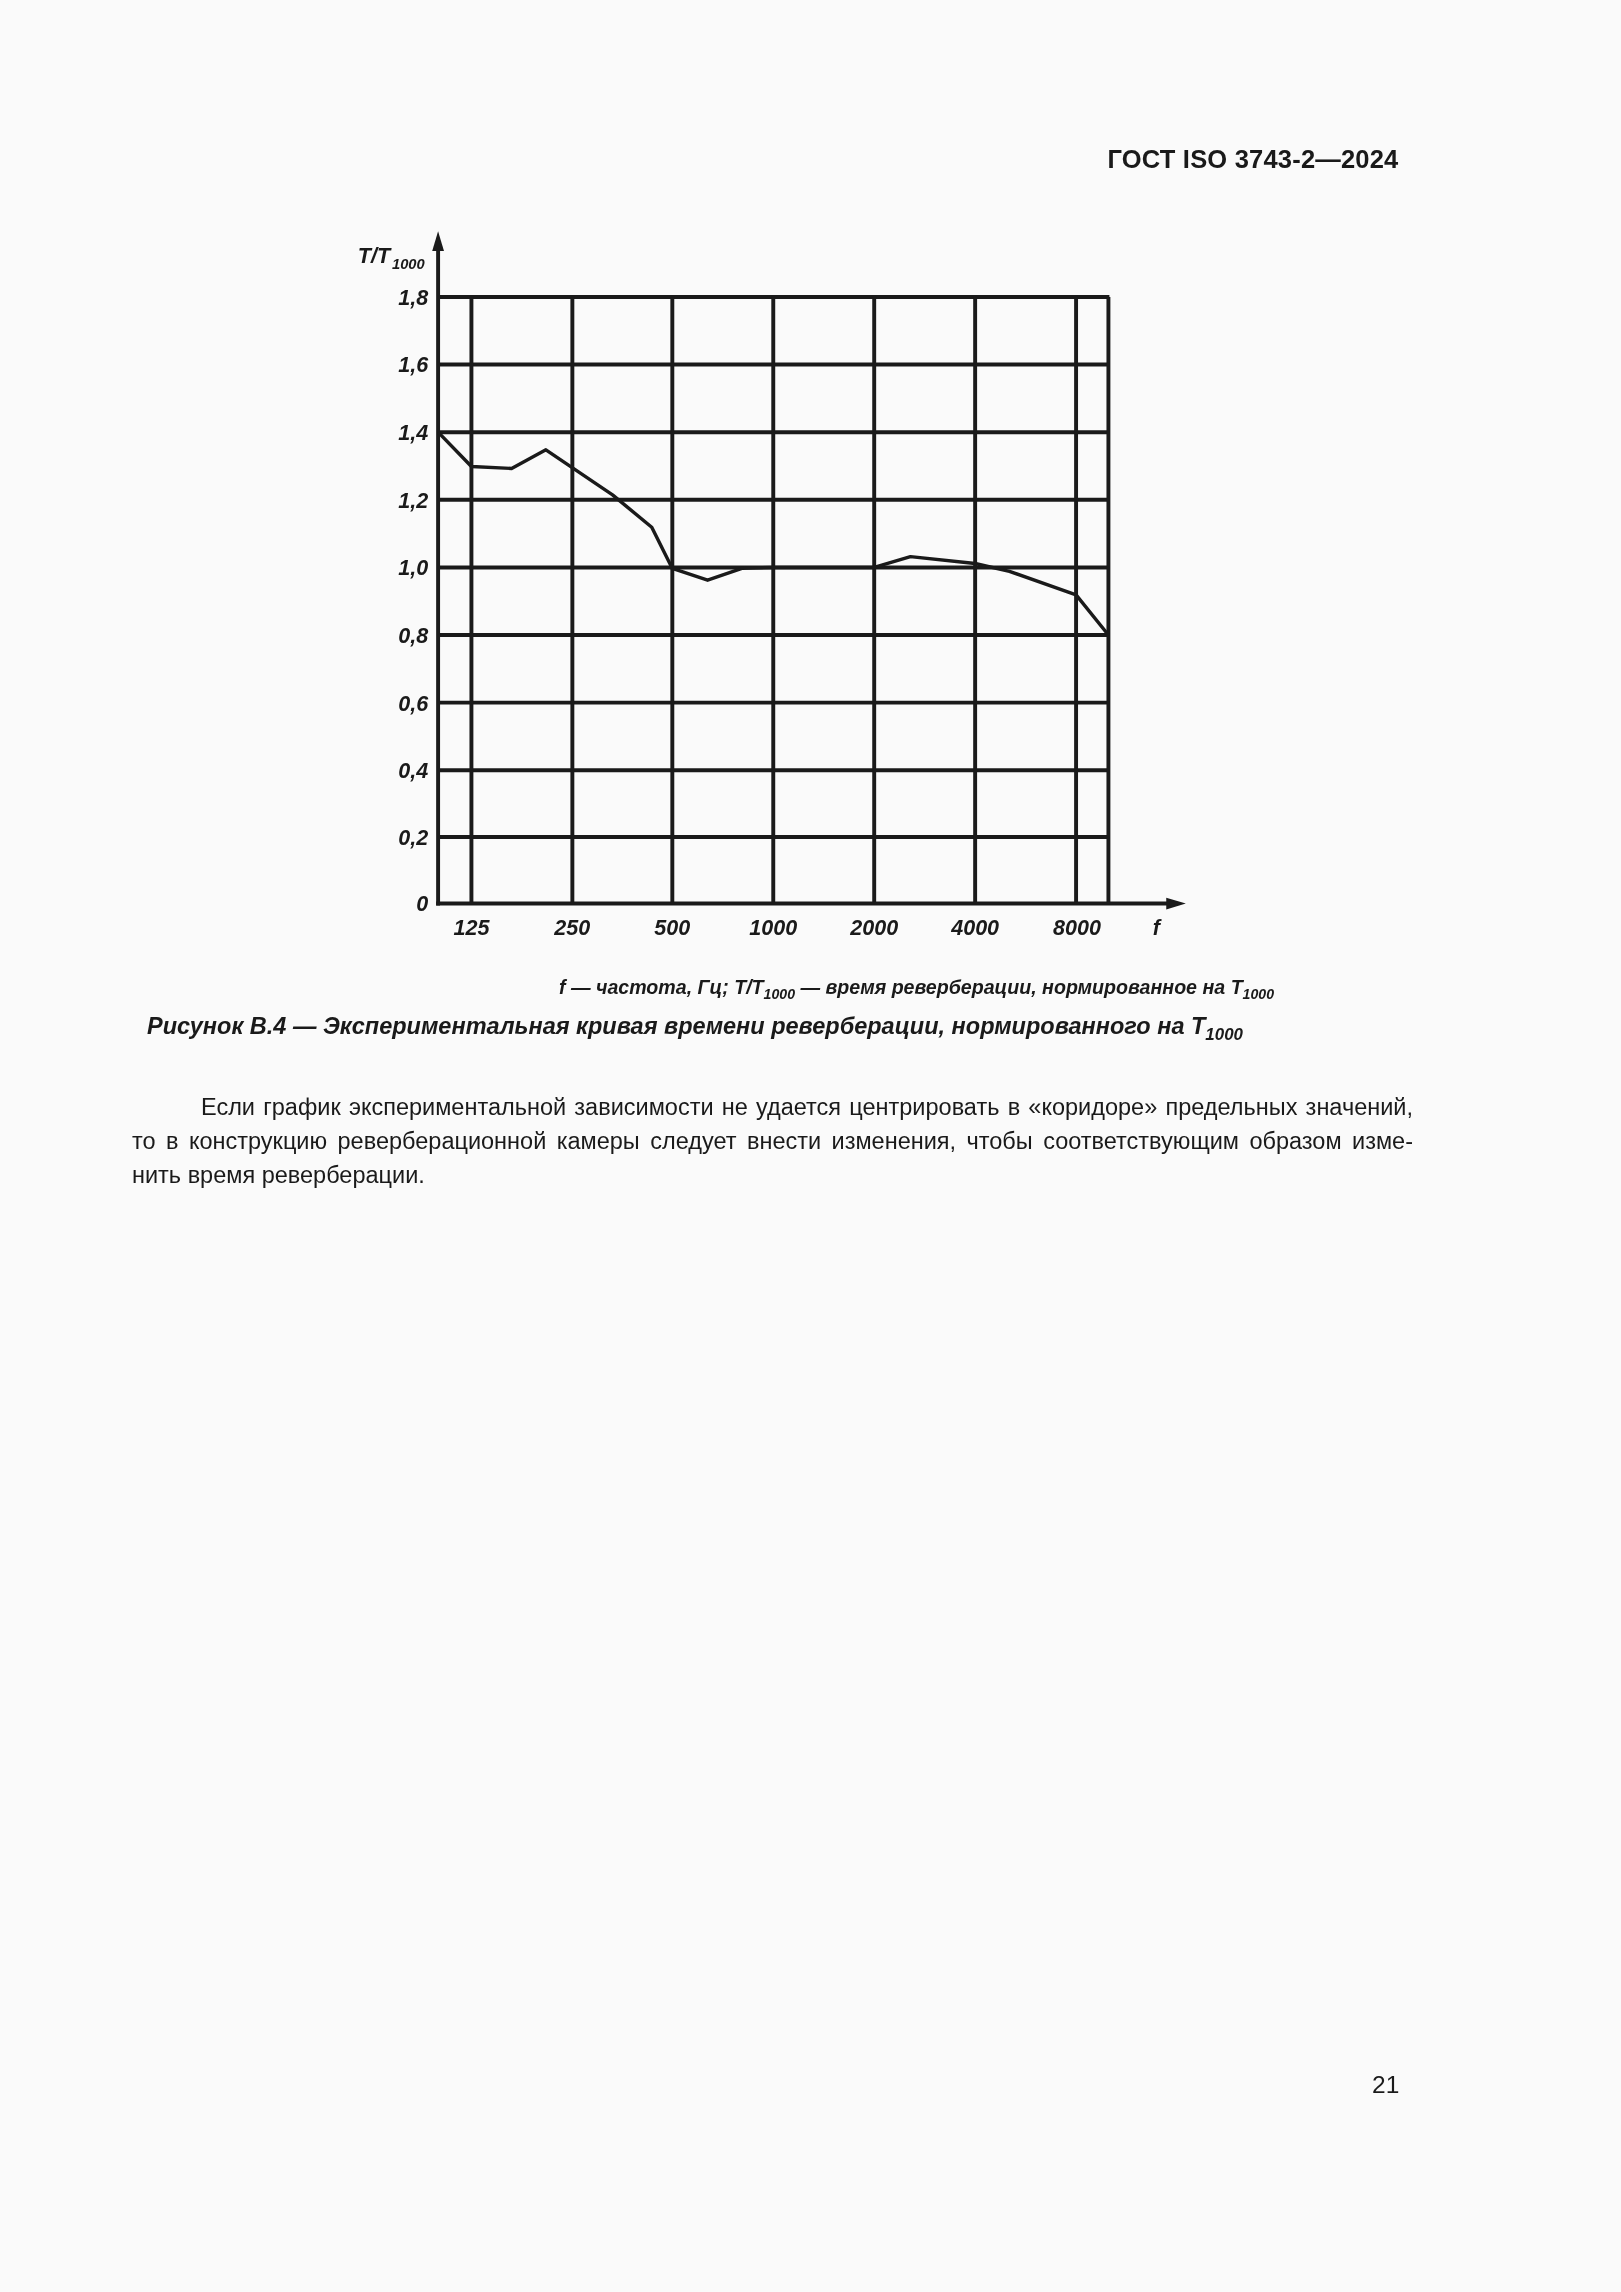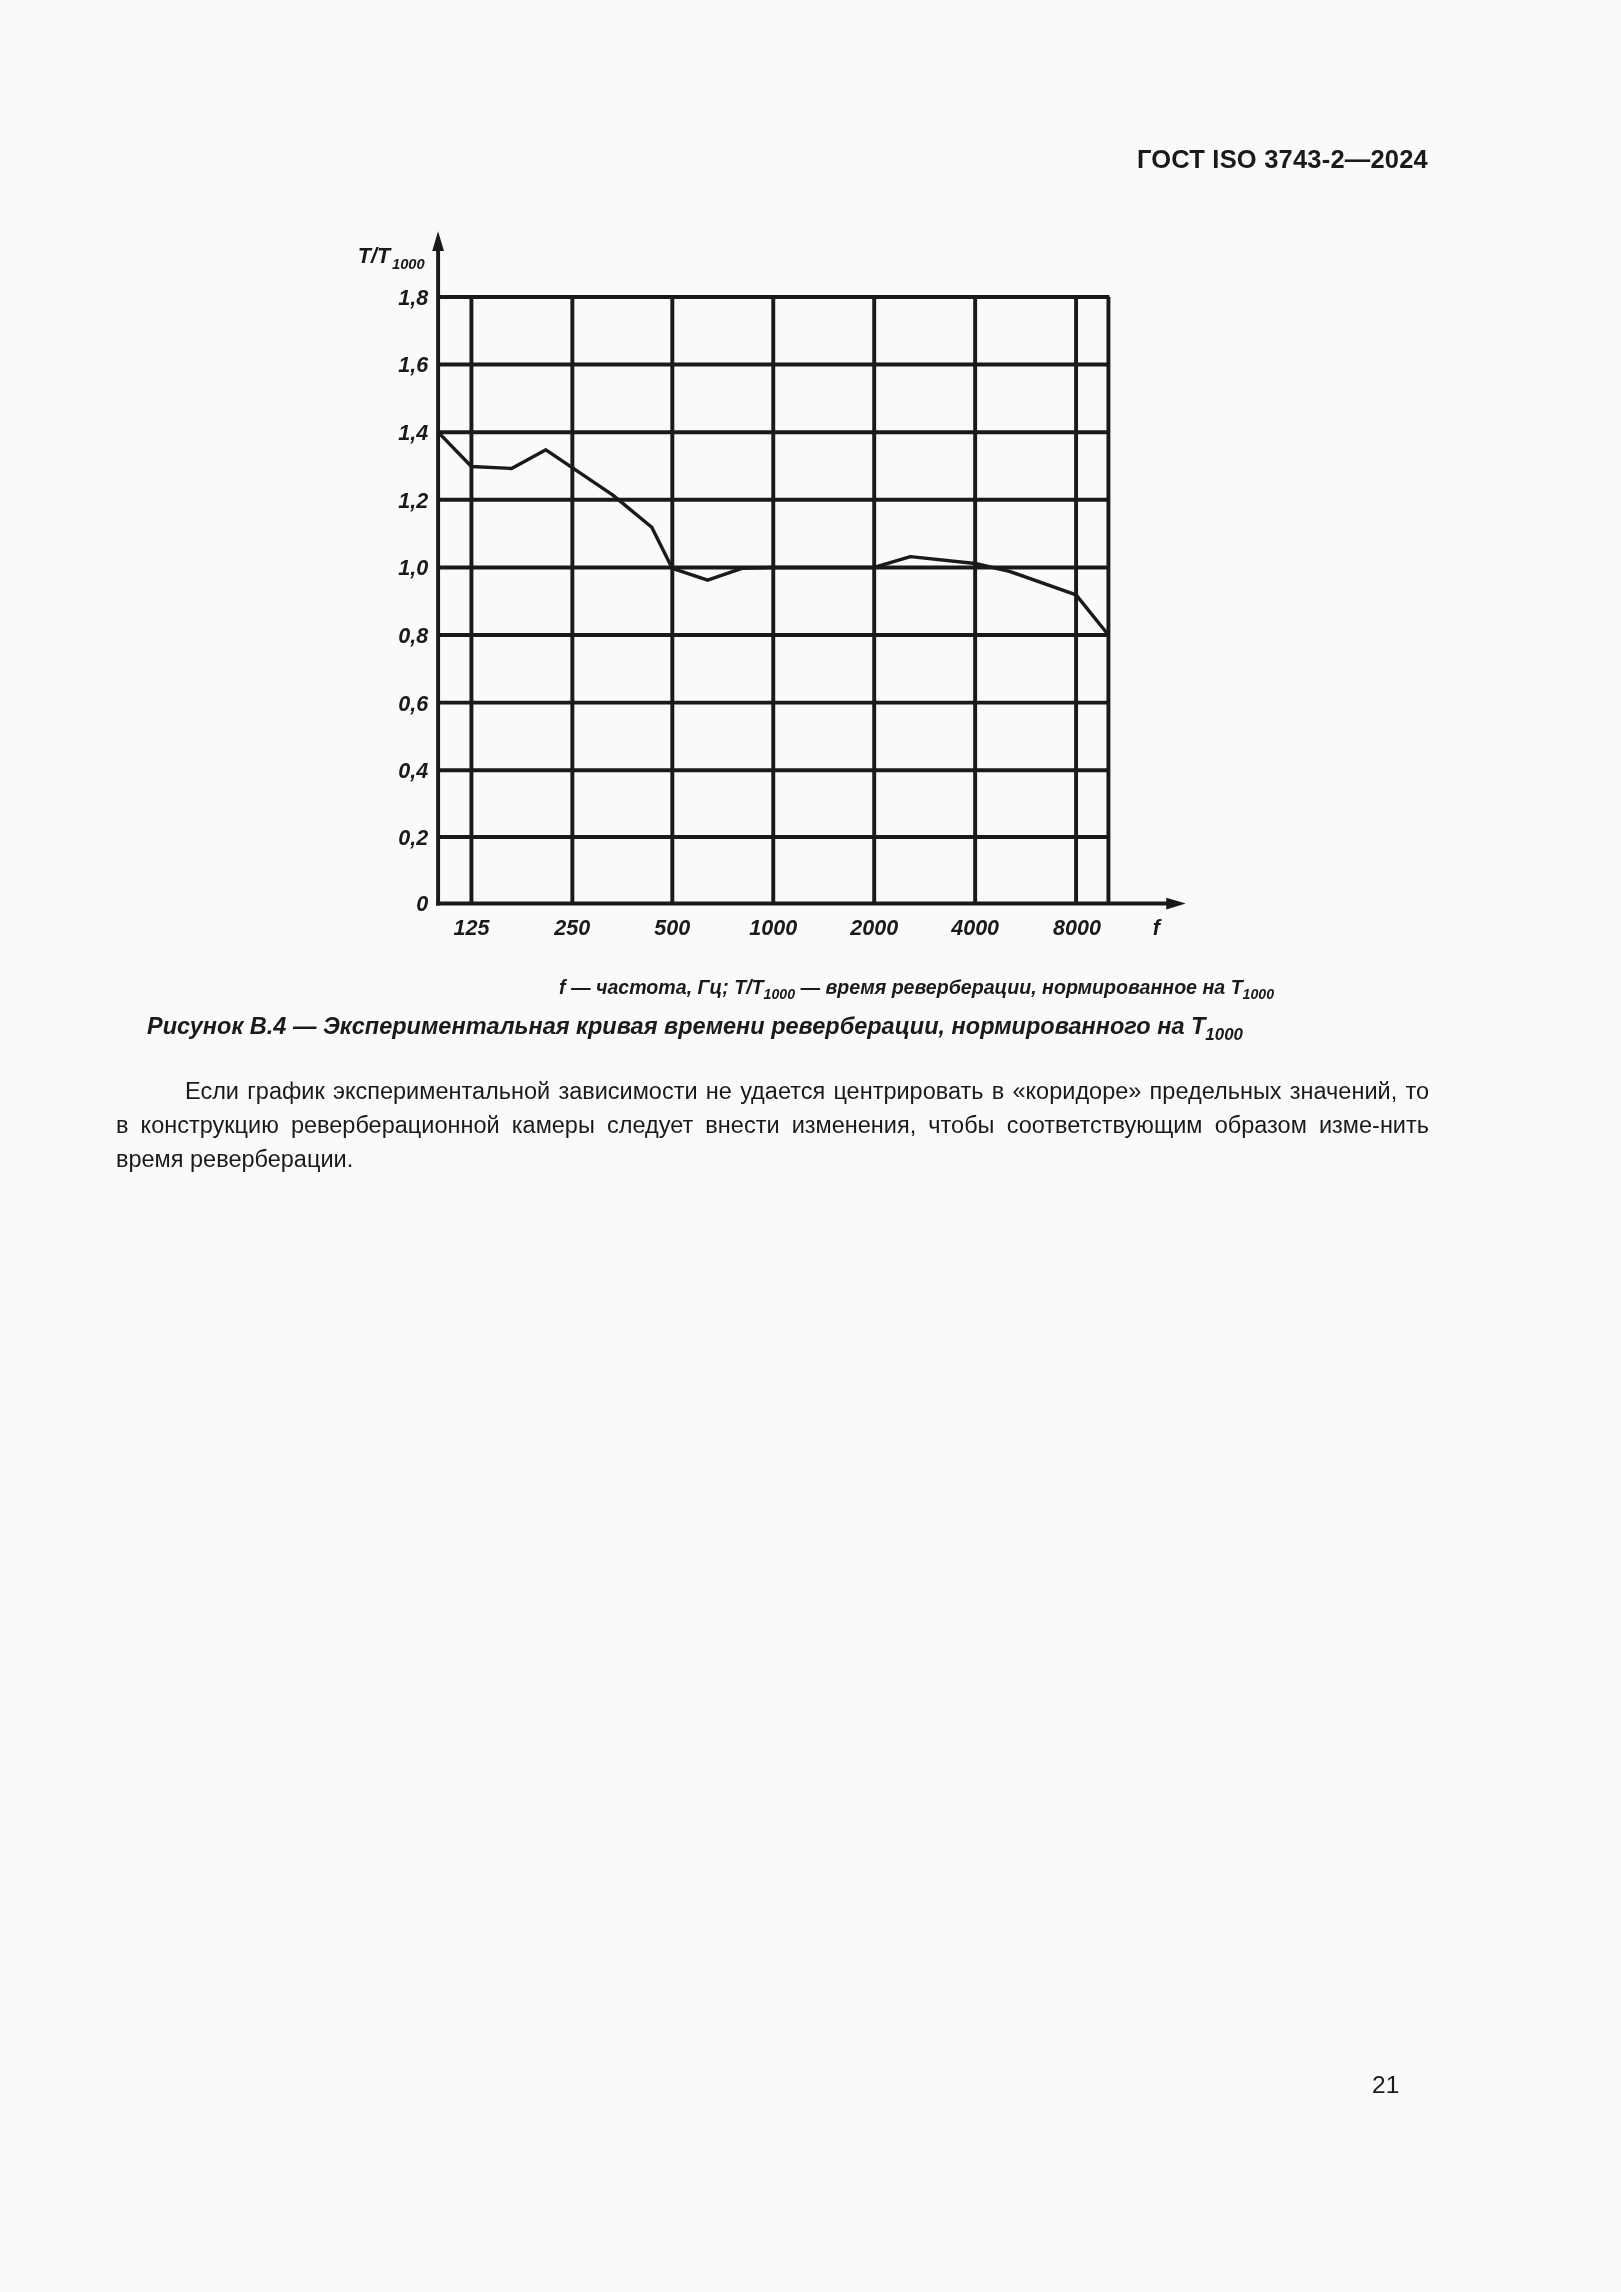--- a/index.html
+++ b/index.html
@@ -6,41 +6,41 @@
     body {
       width: 1621px; height: 2293px;
       background: #fafafa;
       position: relative;
       font-family: "Liberation Sans", sans-serif;
       color: #1a1a1a;
       overflow: hidden;
     }
     .doc-header {
       position: absolute; left: 1078px; top: 145px; width: 350px;
-      text-align: right;
+      text-align: center;
       font-weight: bold; font-size: 25.5px; letter-spacing: 0.2px;
     }
     .chart-wrap { position: absolute; left: 0; top: 0; width: 1621px; height: 980px; }
     .chart-wrap svg { position: absolute; left: 0; top: 0; }
     .tick { font-family: "Liberation Sans", sans-serif; font-weight: bold; font-style: italic; font-size: 22px; fill: #1a1a1a; }
     .legend {
       position: absolute; left: 294px; top: 976px; width: 980px;
       text-align: right;
       font-style: italic; font-weight: bold; font-size: 19.6px;
     }
     .caption {
       position: absolute; left: 147px; top: 1013px; width: 1215px;
       font-style: italic; font-weight: bold; font-size: 23.5px;
     }
     sub { font-size: 0.72em; vertical-align: -0.35em; line-height: 0; }
     .body-text {
       position: absolute; left: 116px; top: 1074px; width: 1313px;
       font-size: 23.5px; line-height: 34px; text-align: justify;
     }
-    .body-text p { margin: 0; text-indent: 69px; }
+    .body-text p { margin: 16px; text-indent: 69px; }
     .page-number {
       position: absolute; left: 1372px; top: 2071px; width: 56px;
       text-align: left; font-size: 24.5px;
     }
   </style>
 </head>
 <body>
 
 <div class="doc-header">ГОСТ ISO 3743-2—2024</div>
 

